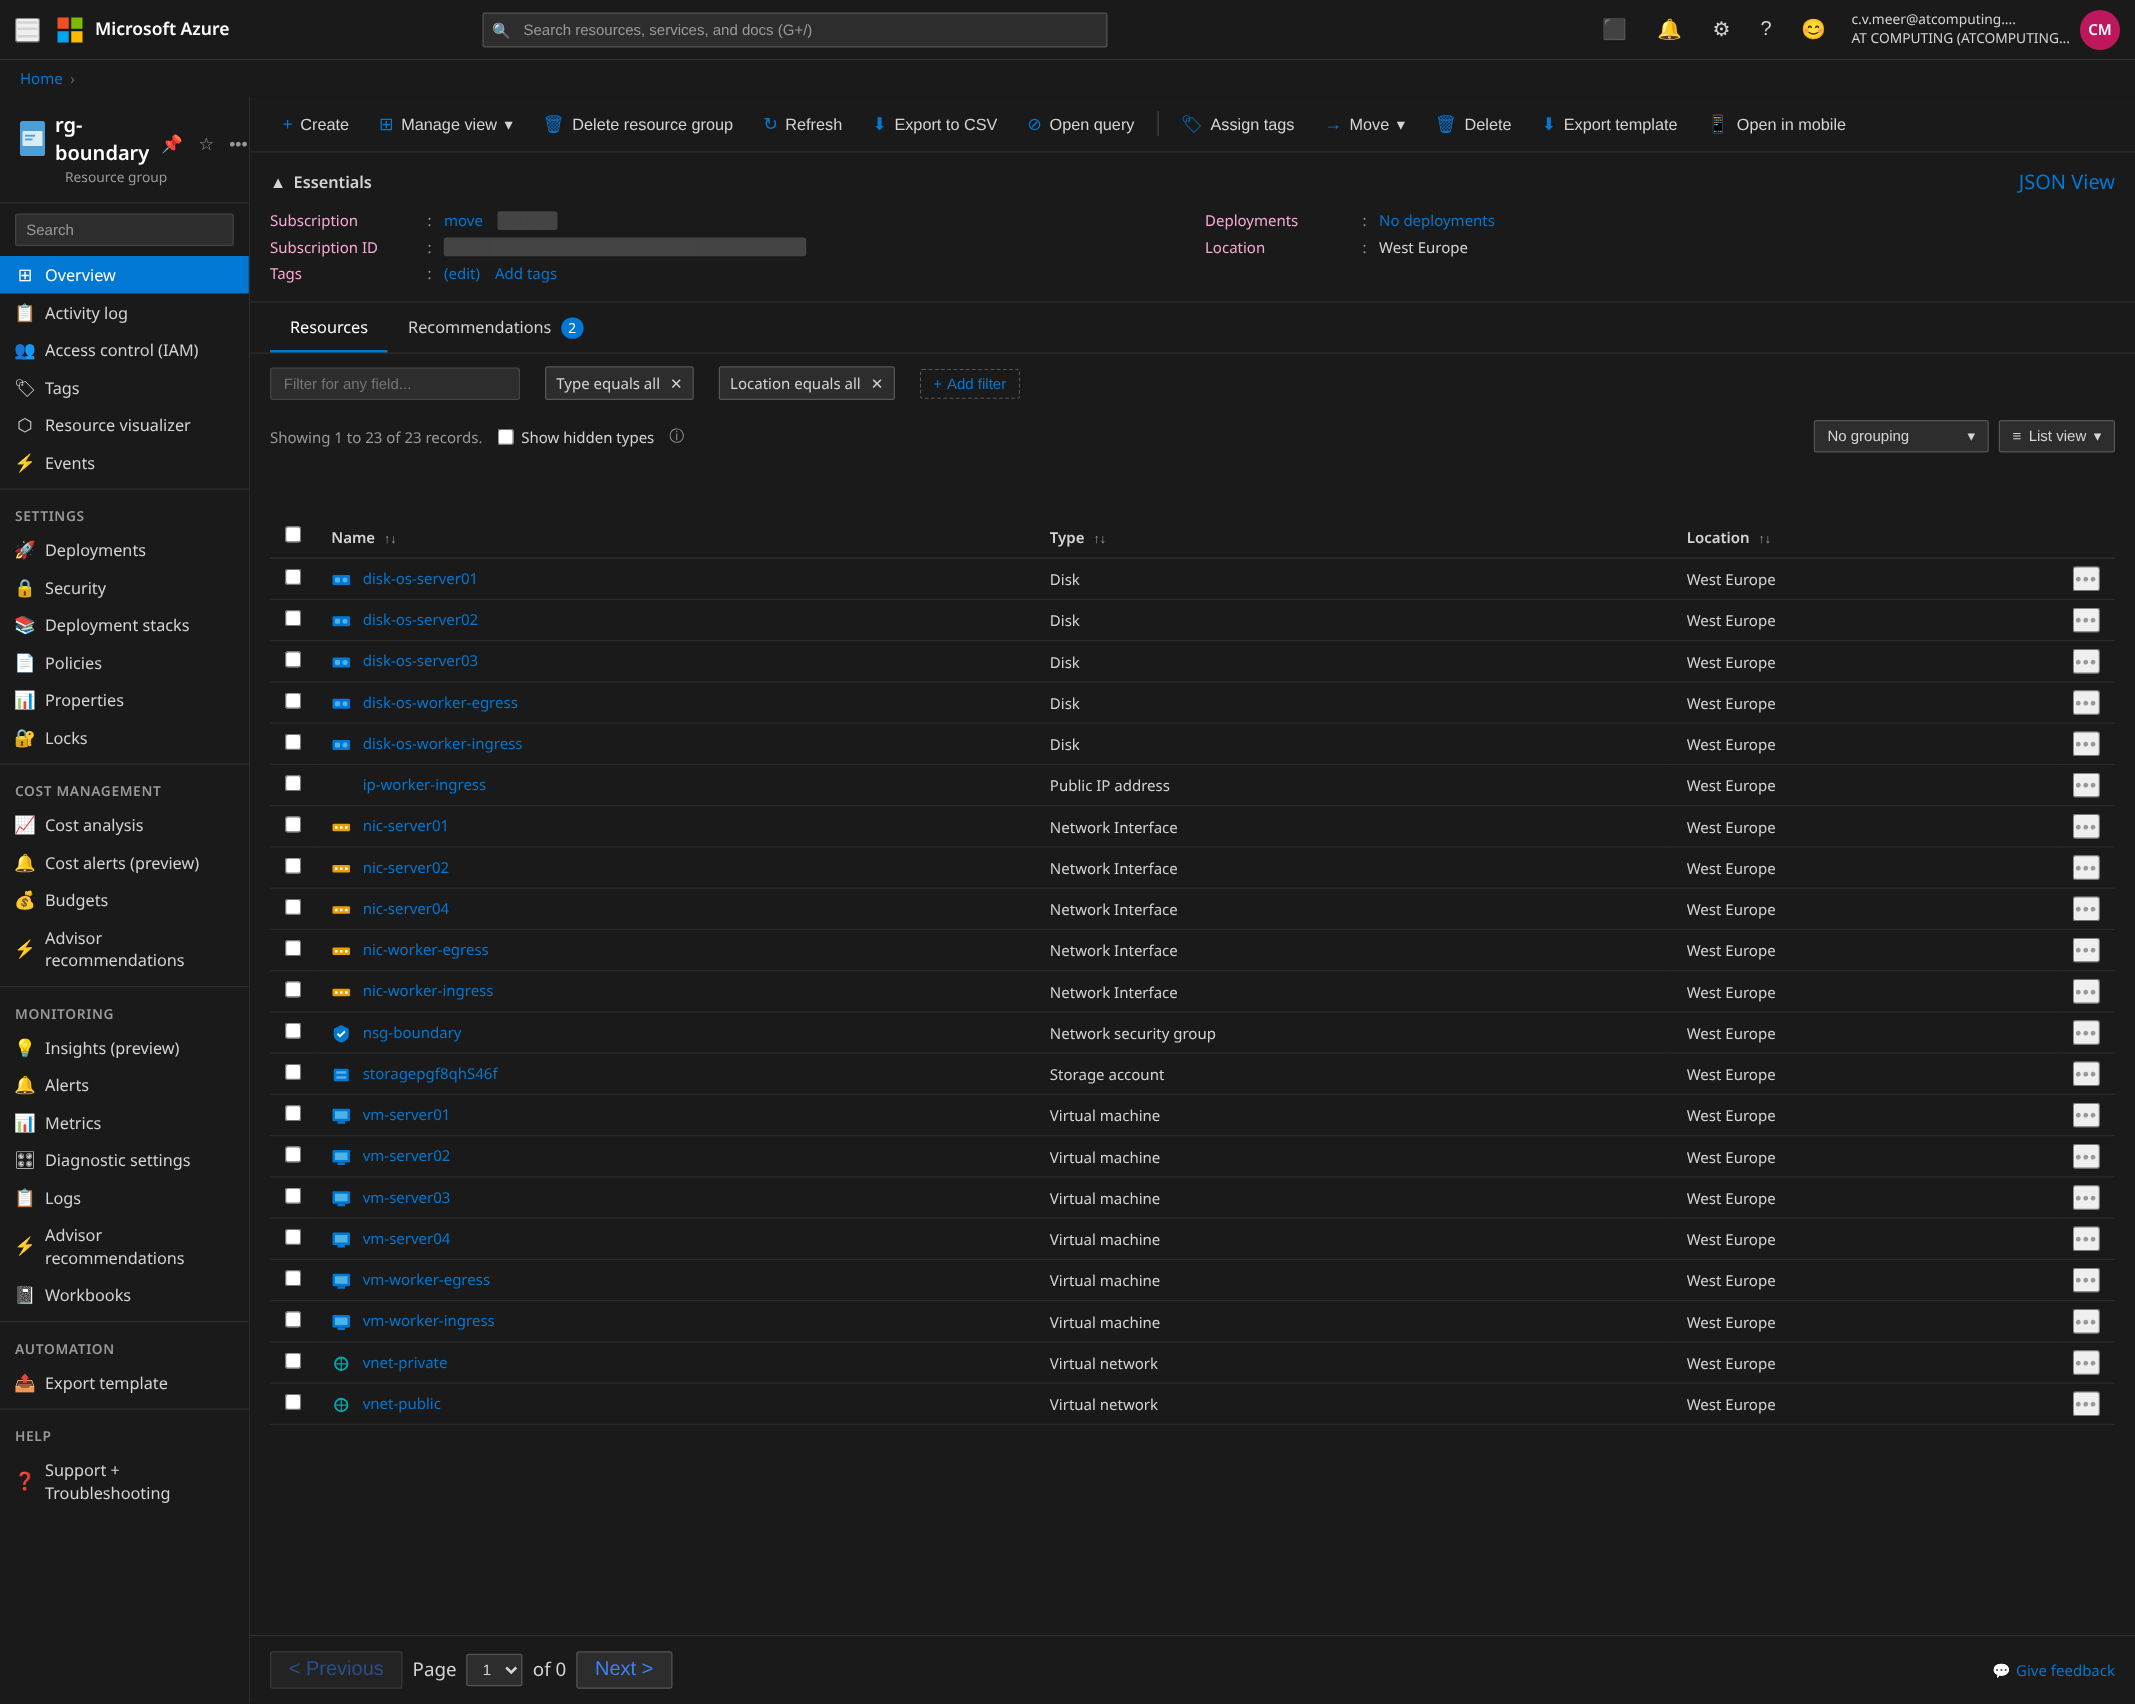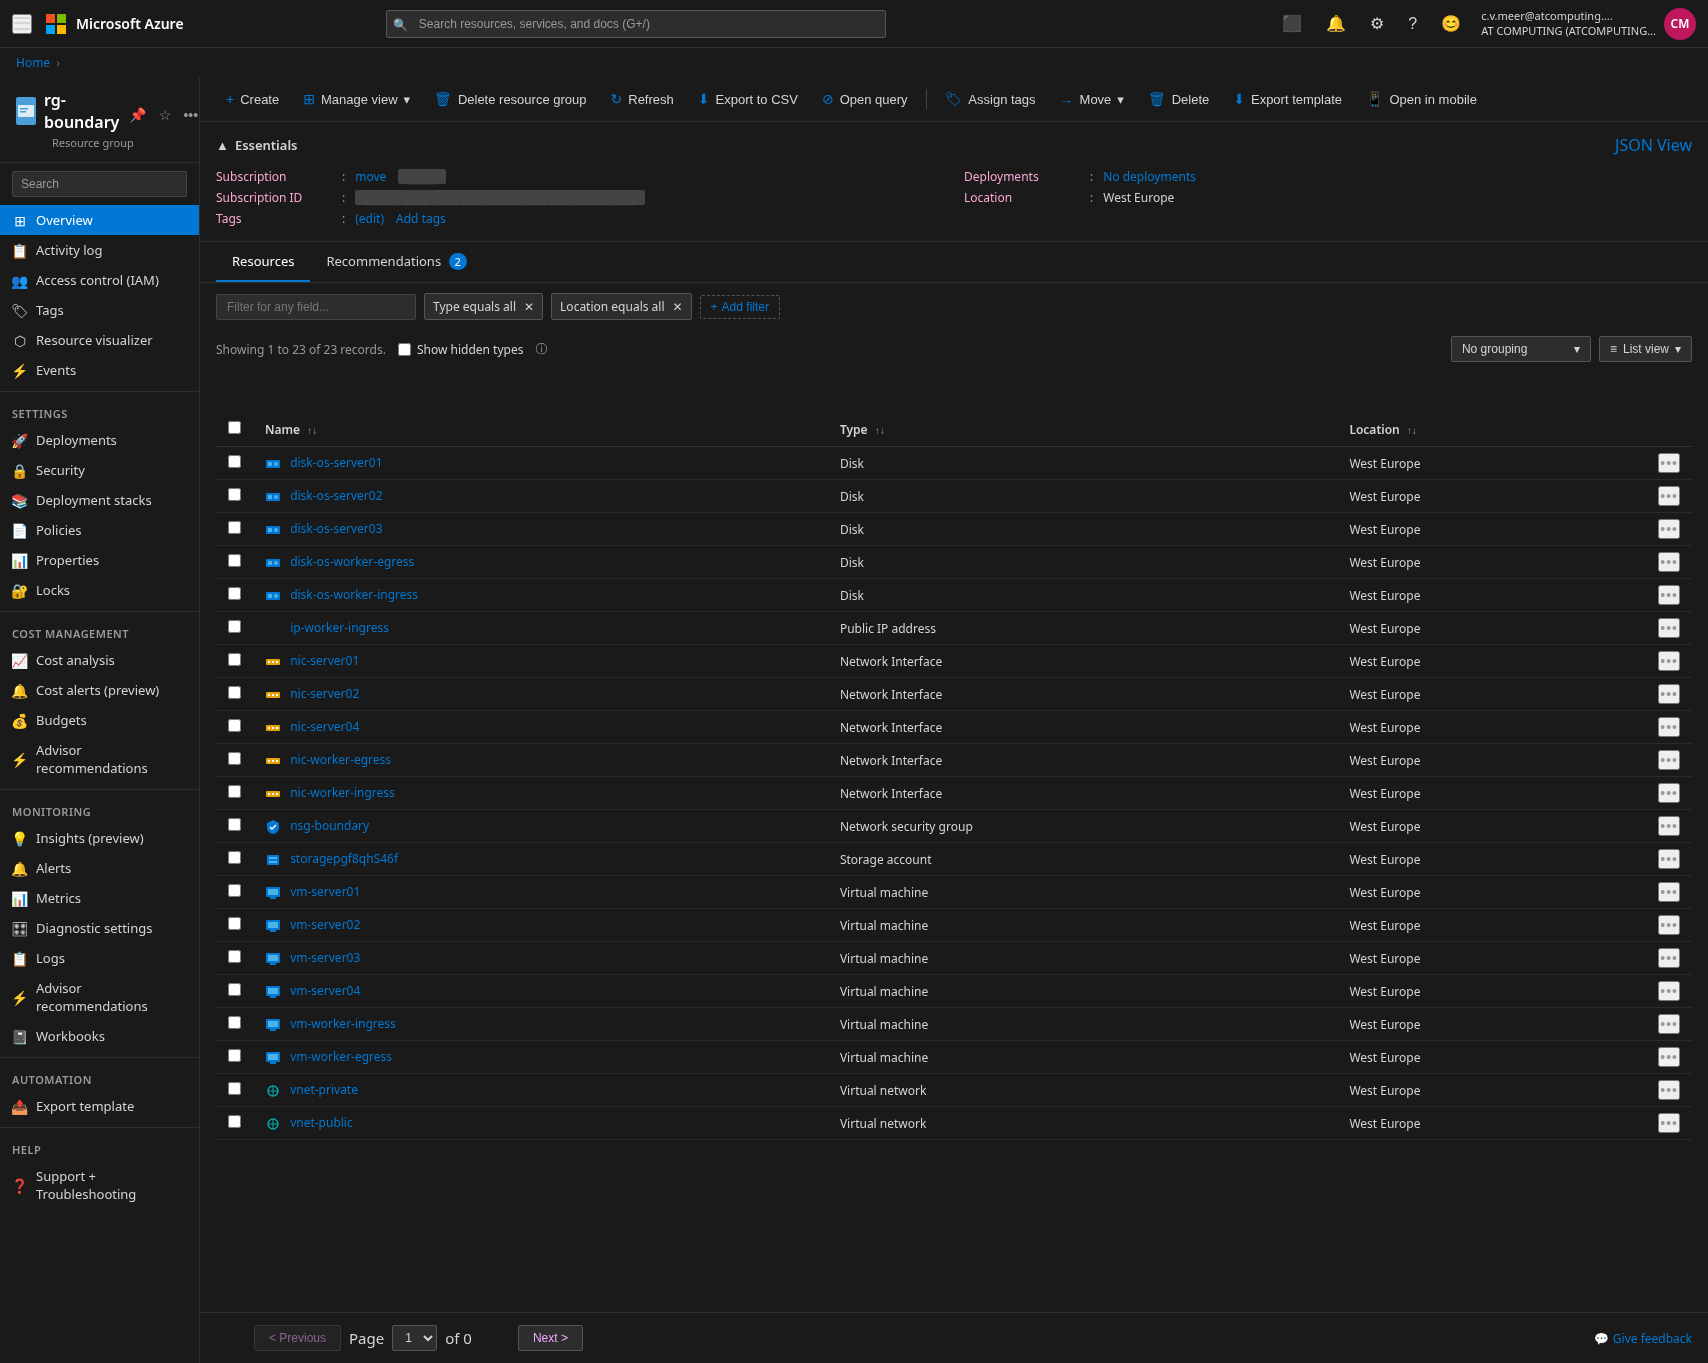--- a/index.html
+++ b/index.html
@@ -72,21 +72,21 @@
     .essentials-val { color: #d4d4d4; }
     .essentials-link { color: #0078d4; cursor: pointer; text-decoration: none; }
 
     
     .tabs { display: flex; padding: 0 16px; border-bottom: 1px solid #2d2d2d; flex-shrink: 0; }
     .tab { padding: 10px 16px; cursor: pointer; font-size: 13px; color: #d4d4d4; border-bottom: 2px solid transparent; }
     .tab.active { color: #fff; border-bottom-color: #0078d4; }
     .tab-badge { background: #0078d4; color: #fff; border-radius: 10px; padding: 1px 6px; font-size: 11px; margin-left: 4px; }
 
     
-    .filter-bar { display: flex; align-items: center; gap: 8px; padding: 10px 16px; flex-shrink: 0; flex-wrap: wrap; }
+    .filter-bar { display: flex; align-items: center; gap: 20px; padding: 10px 16px; flex-shrink: 0; flex-wrap: wrap; }
     .filter-input { border: 1px solid #444; background: #2d2d2d; padding: 5px 10px; color: #d4d4d4; font-size: 12px; border-radius: 2px; width: 200px; outline: none; }
     .filter-tag { display: flex; align-items: center; gap: 6px; background: #2d2d2d; border: 1px solid #555; border-radius: 2px; padding: 4px 8px; font-size: 12px; color: #d4d4d4; }
     .filter-tag-close { cursor: pointer; color: #999; font-size: 12px; background: none; border: none; color: #d4d4d4; padding: 0; margin-left: 2px; }
     .add-filter-btn { display: flex; align-items: center; gap: 4px; border: 1px dashed #555; background: none; color: #0078d4; padding: 4px 10px; font-size: 12px; border-radius: 2px; cursor: pointer; }
 
     
     .records-bar { display: flex; align-items: center; gap: 12px; padding: 6px 16px; flex-shrink: 0; font-size: 12px; color: #999; }
     .show-hidden { display: flex; align-items: center; gap: 6px; color: #d4d4d4; }
     .show-hidden input { margin: 0; }
     .grouping-controls { margin-left: auto; display: flex; align-items: center; gap: 8px; }
@@ -104,21 +104,21 @@
     th .sort-icon { font-size: 10px; color: #999; margin-left: 4px; }
     td { padding: 6px 12px; font-size: 12px; color: #d4d4d4; border-bottom: 1px solid #2a2a2a; }
     .resource-link { color: #0078d4; cursor: pointer; text-decoration: none; }
     .checkbox-cell { width: 30px; }
     .row-menu { color: #999; font-size: 14px; cursor: pointer; letter-spacing: 1px; }
     .resource-row-icon { width: 16px; height: 16px; display: inline-flex; align-items: center; justify-content: center; margin-right: 6px; vertical-align: middle; }
 
     
     .pagination { display: flex; align-items: center; gap: 8px; padding: 12px 16px; border-top: 1px solid #2d2d2d; flex-shrink: 0; justify-content: space-between; }
     .pagination-left { display: flex; align-items: center; gap: 8px; }
-    .page-btn { background: #2d2d2d; border: 1px solid #555; color: #f0abfc; padding: 5px 14px; font-size: 12px; border-radius: 2px; cursor: pointer; margin-left: 38px; }
+    .page-btn { background: #2d2d2d; border: 1px solid #555; color: #3b82f6; padding: 5px 14px; font-size: 16px; border-radius: 2px; cursor: pointer; }
     .page-btn:disabled { opacity: 0.5; cursor: not-allowed; }
     .page-label { font-size: 15px; color: #d4d4d4; }
     .page-num-select { background: #2d2d2d; border: 1px solid #555; color: #d4d4d4; padding: 4px 8px; font-size: 12px; border-radius: 2px; }
     .feedback-link { color: #0078d4; font-size: 12px; cursor: pointer; display: flex; align-items: center; gap: 4px; }
   </style>
 </head>
 <body>
 
 <div class="top-nav">
   <button class="hamburger">
@@ -820,41 +820,41 @@
         <input type="checkbox" style="">
       </td>
       <td>
         <span class="resource-row-icon">
                   <svg width="16" height="16" viewBox="0 0 16 16">
                     <rect x="1" y="2" width="14" height="10" rx="1" fill="#0078d4"></rect>
                     <rect x="3" y="4" width="10" height="6" fill="#4db2e8"></rect>
                     <rect x="5" y="12" width="6" height="2" fill="#0078d4"></rect>
                   </svg>
                 </span>
-        <a class="resource-link">vm-worker-ingress</a>
+        <a class="resource-link">vm-worker-egress</a>
       </td>
       <td>Virtual machine</td>
       <td>West Europe</td>
       <td>
         <button class="row-menu">•••</button>
       </td>
     </tr>
             <tr>
       <td class="checkbox-cell">
         <input type="checkbox" style="">
       </td>
       <td>
         <span class="resource-row-icon">
                   <svg width="16" height="16" viewBox="0 0 16 16">
                     <rect x="1" y="2" width="14" height="10" rx="1" fill="#0078d4"></rect>
                     <rect x="3" y="4" width="10" height="6" fill="#4db2e8"></rect>
                     <rect x="5" y="12" width="6" height="2" fill="#0078d4"></rect>
                   </svg>
                 </span>
-        <a class="resource-link">vm-worker-egress</a>
+        <a class="resource-link">vm-worker-ingress</a>
       </td>
       <td>Virtual machine</td>
       <td>West Europe</td>
       <td>
         <button class="row-menu">•••</button>
       </td>
     </tr>
             <tr>
       <td class="checkbox-cell">
         <input type="checkbox" style="">

